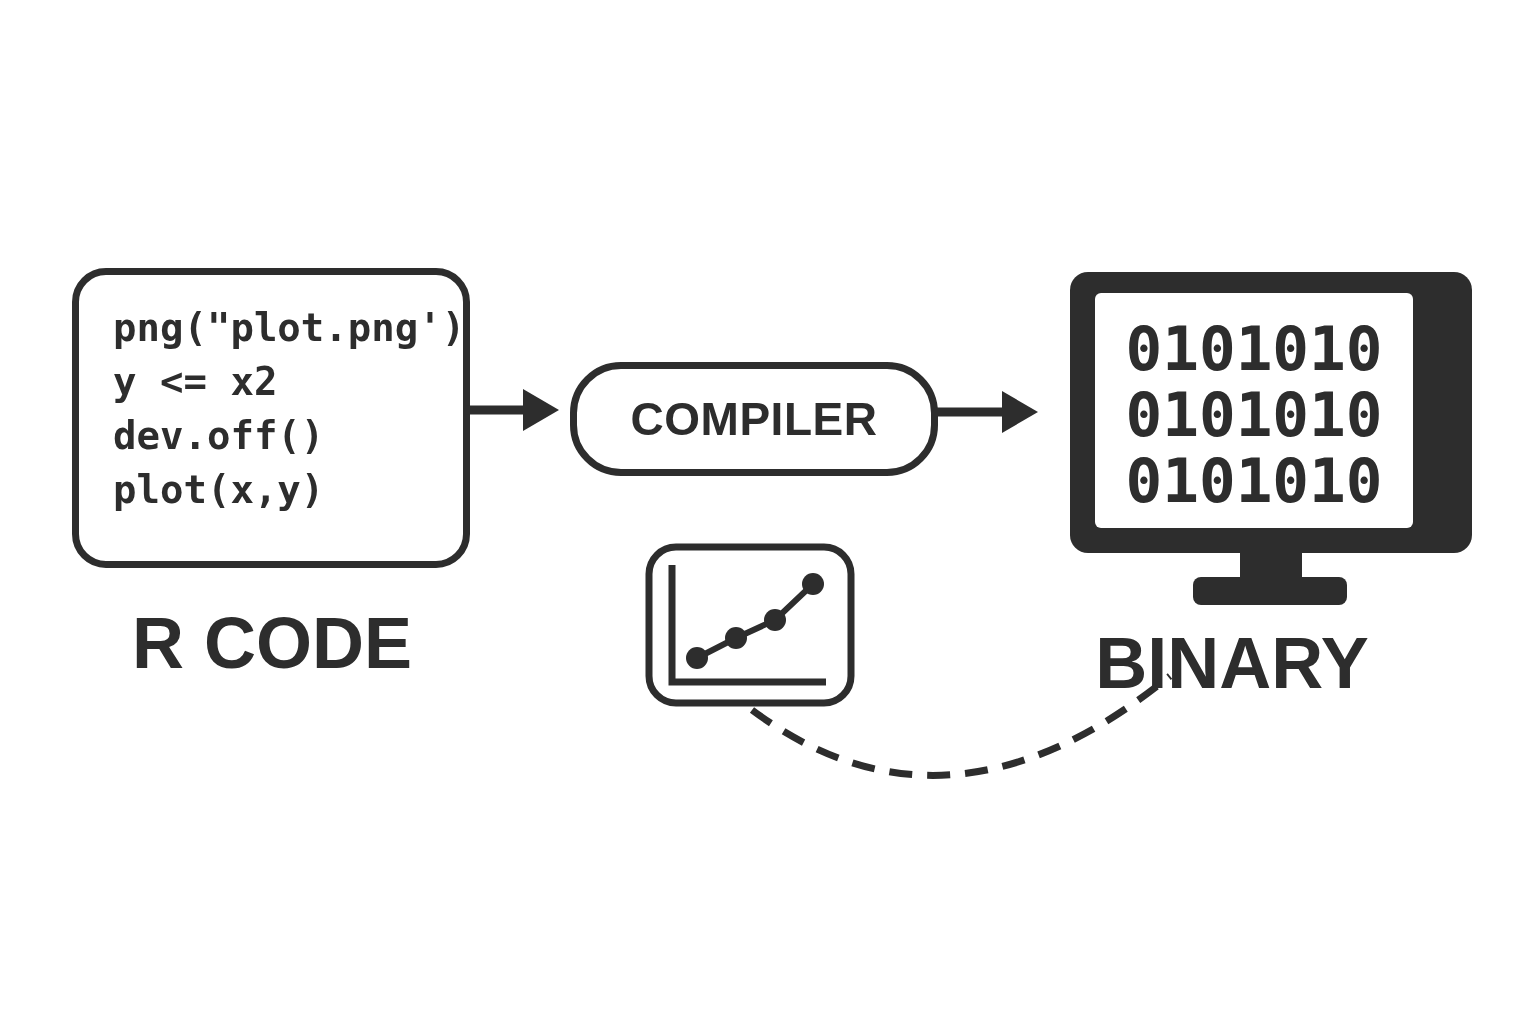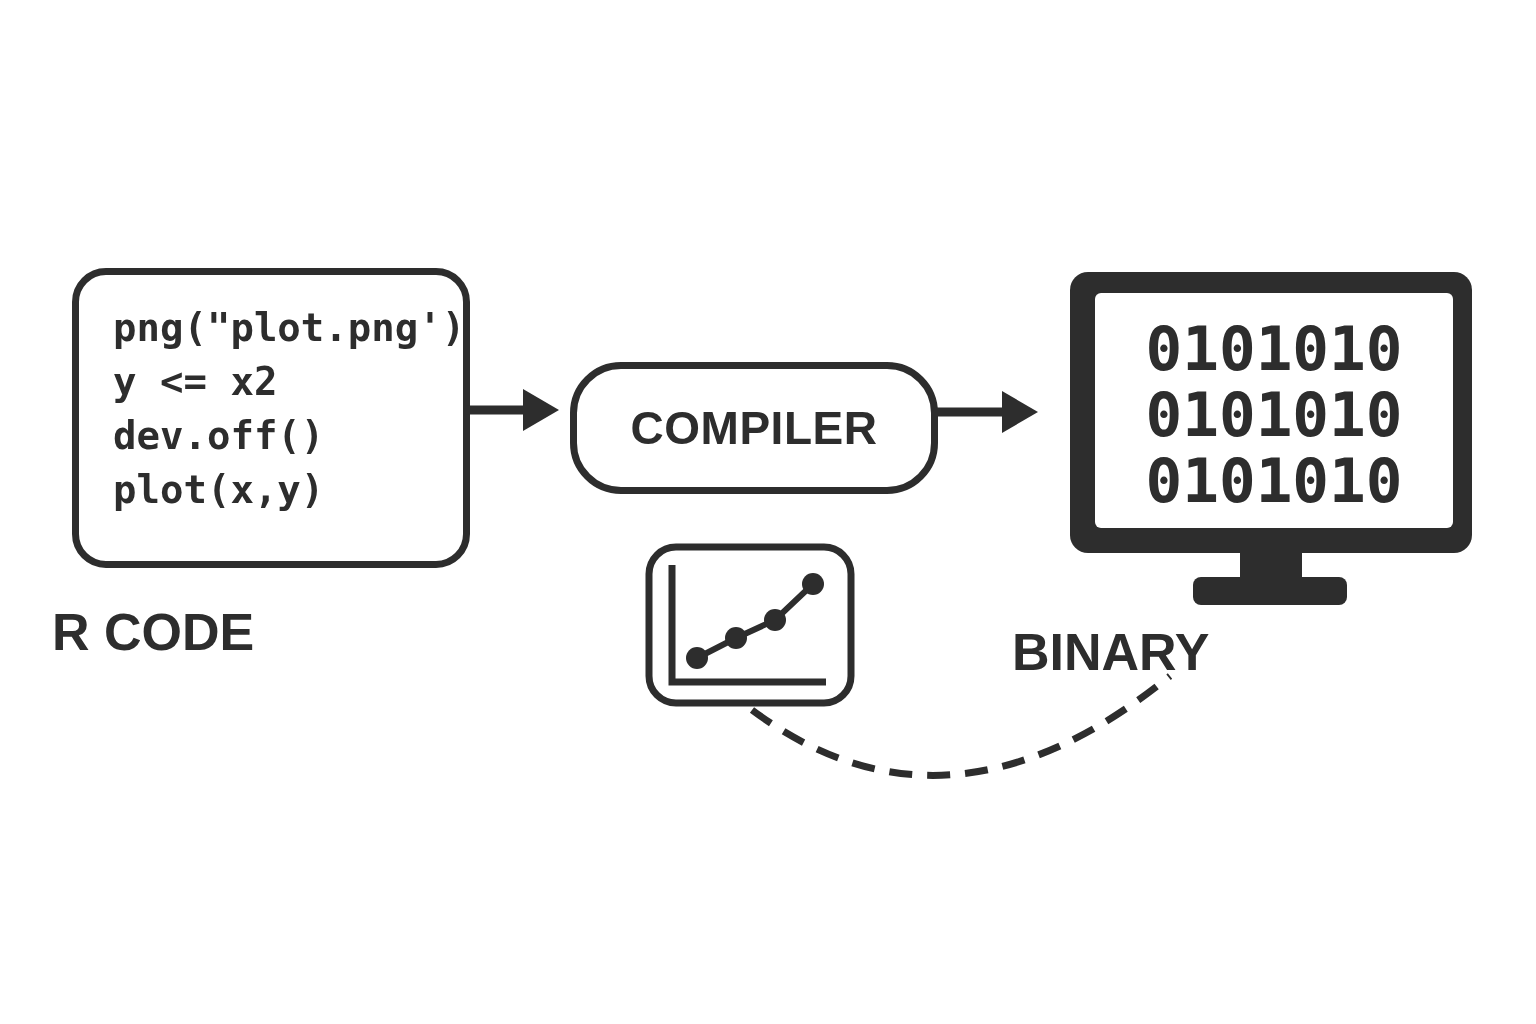--- a/index.html
+++ b/index.html
@@ -40,31 +40,32 @@
     font-family: "DejaVu Sans Mono", monospace;
     font-weight: 600;
     font-size: 39px;
     line-height: 54px;
     white-space: pre;
     color: #2d2d2d;
   }
 
   .node-label {
     font-weight: bold;
-    font-size: 52px;
+    font-size: 72px;
     letter-spacing: 0px;
+    text-align: center;
     color: #2d2d2d;
   }
   .rcode-label { left: 52px; top: 602px; width: 440px; }
   .binary-label { left: 1012px; top: 622px; width: 440px; }
 
   
   .compiler-pill {
     left: 570px; top: 362px;
-    width: 368px; height: 132px;
+    width: 368px; height: 114px;
     box-sizing: border-box;
     border: 7px solid #2d2d2d;
     border-radius: 51px;
     background: #ffffff;
     display: flex;
     align-items: center;
     justify-content: center;
   }
   .compiler-pill .pill-text {
     font-weight: bold;
@@ -76,21 +77,21 @@
   
   .monitor-body {
     left: 1070px; top: 272px;
     width: 402px; height: 281px;
     background: #2d2d2d;
     border-radius: 18px;
   }
   .monitor-screen {
     position: absolute;
     left: 25px; top: 21px;
-    width: 358px; height: 235px;
+    width: 318px; height: 235px;
     background: #ffffff;
     border-radius: 6px;
     display: flex;
     flex-direction: column;
     align-items: center;
     justify-content: center;
     padding-top: 8px;
     box-sizing: border-box;
   }
   .binary-line {

